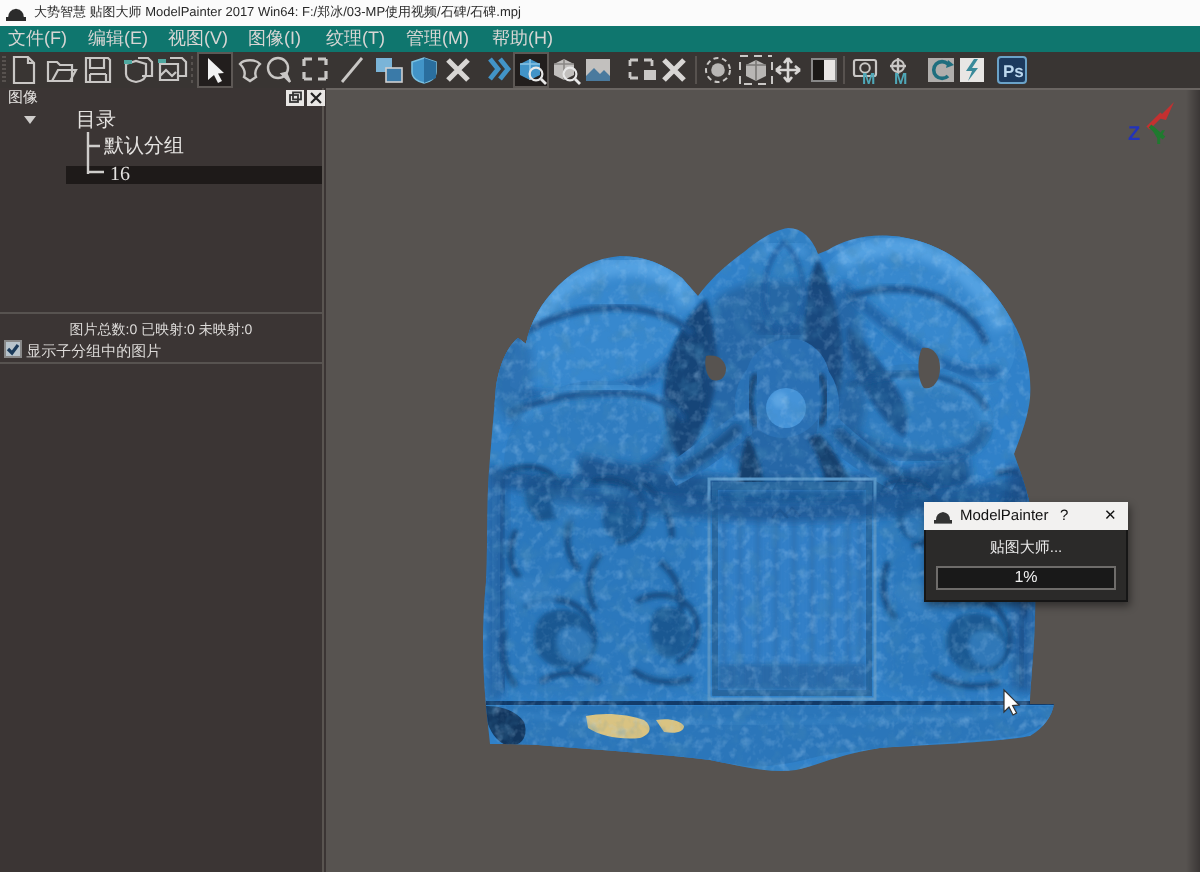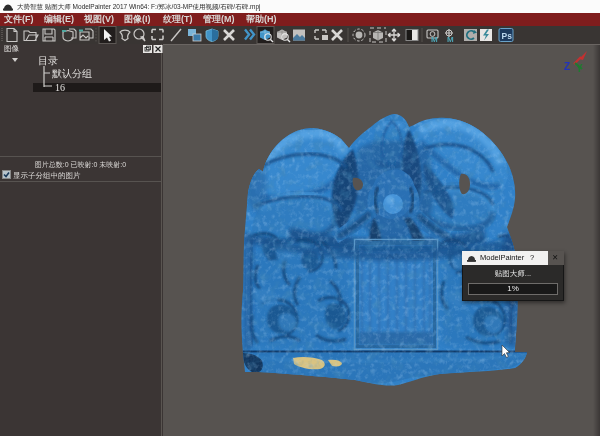--- a/index.html
+++ b/index.html
@@ -1,41 +1,41 @@
 <!DOCTYPE html>
 <html><head>
 <meta charset="utf-8">
 <style>
   html,body{margin:0;padding:0;width:600px;height:436px;overflow:hidden;
     font-family:"Liberation Sans",sans-serif;}
   *{box-sizing:border-box;}
   #titlebar{position:absolute;left:0;top:0;width:600px;height:13px;background:#fbfbfb;
     color:#2a2a2a;font-size:6.5px;line-height:13px;white-space:nowrap;}
   #titlebar .txt{position:absolute;left:17px;top:0;}
-  #menubar{position:absolute;left:0;top:13px;width:600px;height:13px;background:#7f1d1d;
-    color:#d8d6d4;font-size:9px;line-height:13px;font-weight:bold;}
+  #menubar{position:absolute;left:0;top:13px;width:600px;height:13px;background:#0f766e;
+    color:#d8d6d4;font-size:9px;line-height:13px;}
   #menubar span{position:absolute;top:0;}
   #toolbar{position:absolute;left:0;top:26px;width:600px;height:18px;background:#393533;}
   #mainarea{position:absolute;left:0;top:44px;width:600px;height:392px;background:#3b3534;}
   #leftpanel{position:absolute;left:0;top:44px;width:162px;height:392px;background:#3b3534;
     border-right:1px solid #5a5551;}
   #phead{position:absolute;left:0;top:0;width:161px;height:9px;color:#e8e6e4;font-size:7.5px;
     line-height:9px;padding-left:4px;}
   #stats{position:absolute;left:0;top:116px;width:161px;text-align:center;color:#dddbd9;
     font-size:7px;}
   #chkrow{position:absolute;left:2px;top:126px;color:#dddbd9;font-size:7.5px;text-align:center;}
   #treesep{position:absolute;left:0;top:112px;width:161px;height:1px;background:#575350;}
   #listsep{position:absolute;left:0;top:137px;width:161px;height:1px;background:#575350;}
   #viewport{position:absolute;left:163px;top:44px;width:437px;height:392px;background:#575350;
     border-top:1px solid #6a6562;}
   .trow{position:absolute;color:#e4e2e0;font-size:10px;line-height:9px;font-family:Liberation Serif, serif;}
   #selrow{position:absolute;left:33px;top:39px;width:128px;height:9px;background:#1e1a19;}
   
   #dlg{position:absolute;left:462px;top:251px;width:102px;height:50px;box-shadow:1px 2px 4px rgba(0,0,0,0.45);}
-  #dlgtitle{position:absolute;left:0;top:0;width:86px;height:14px;background:#f2f1f0;color:#111;
+  #dlgtitle{position:absolute;left:0;top:0;width:102px;height:14px;background:#f2f1f0;color:#111;
     font-size:7.5px;line-height:14px;}
   #dlgbody{position:absolute;left:0;top:14px;width:102px;height:36px;background:#2b2a29;
     border:1px solid #161616;border-top:none;}
   #dlgmsg{position:absolute;left:0;top:4px;width:100px;text-align:center;color:#e8e8e8;font-size:7.5px;}
   #dlgbar{position:absolute;left:5px;top:18px;width:90px;height:12px;background:#191919;
     border:1px solid #6e6c6a;color:#f0f0f0;font-size:8px;line-height:10px;text-align:center;}
 </style>
 </head>
 <body>
   <div id="titlebar">

